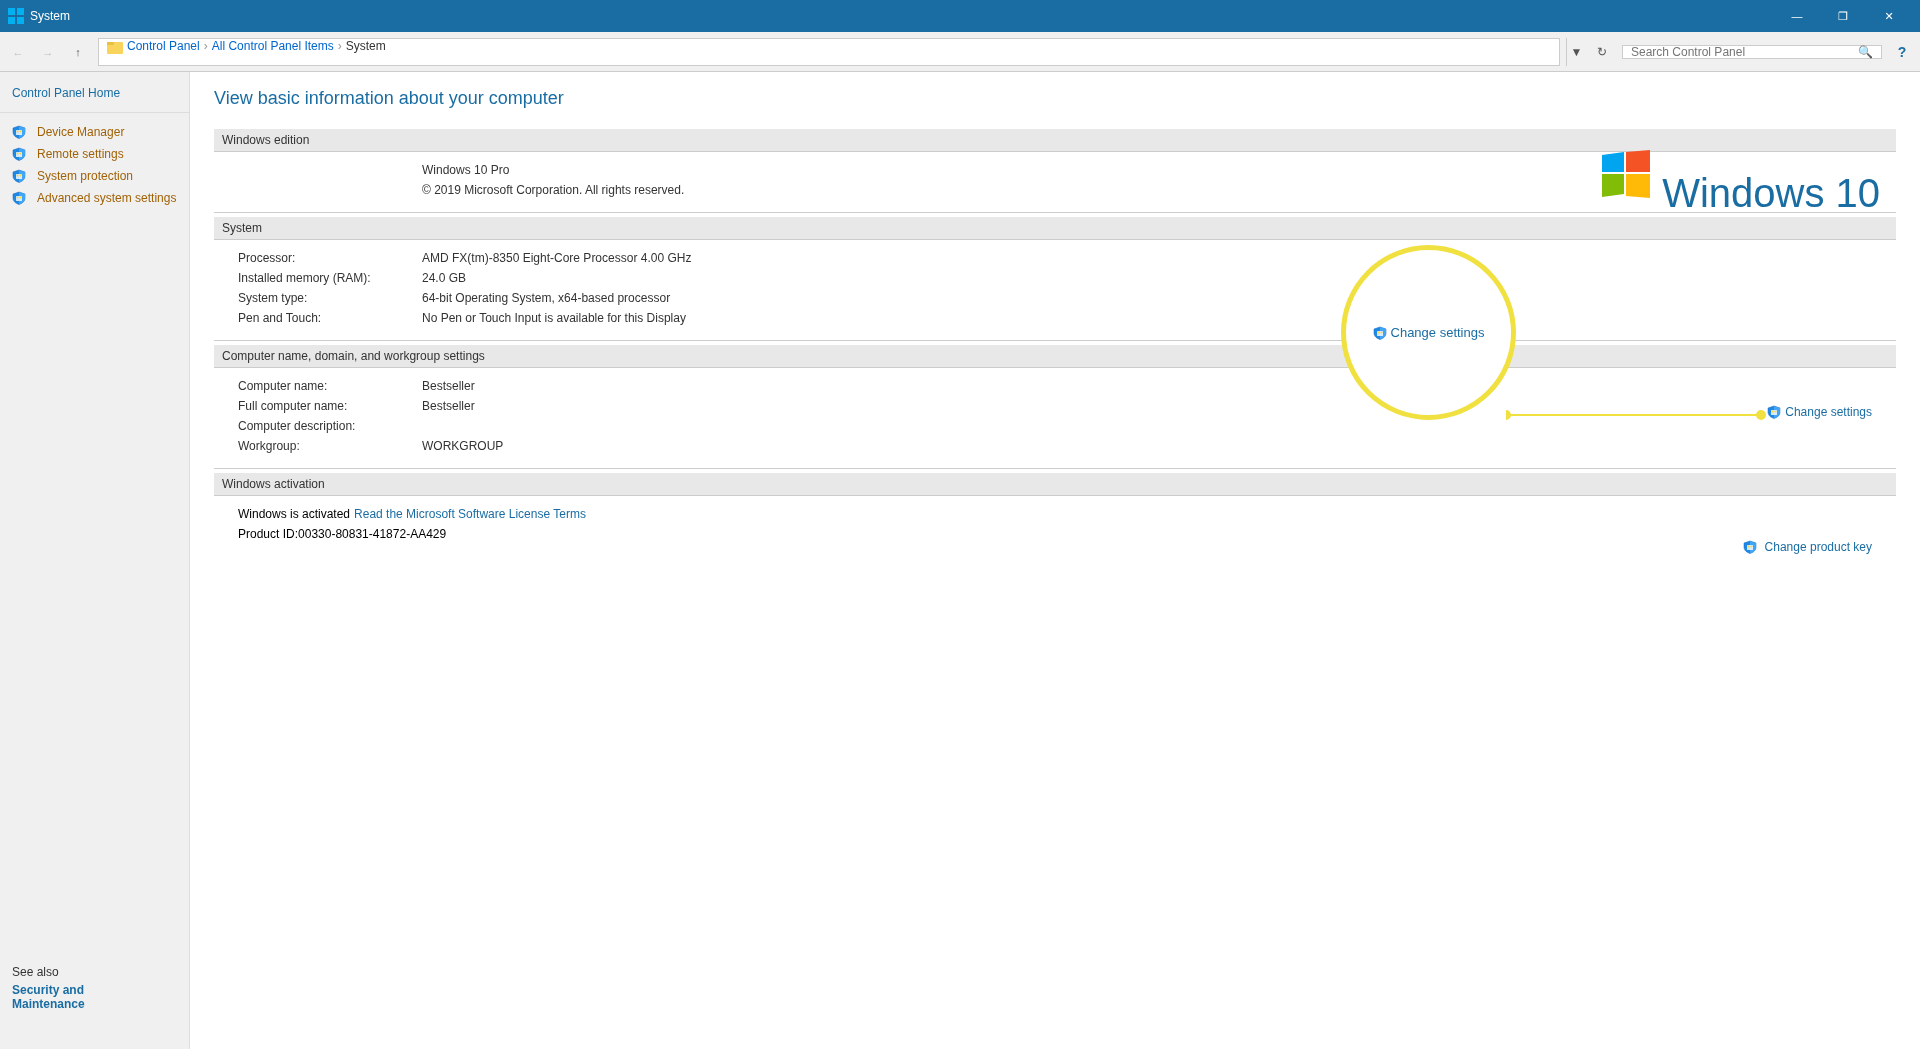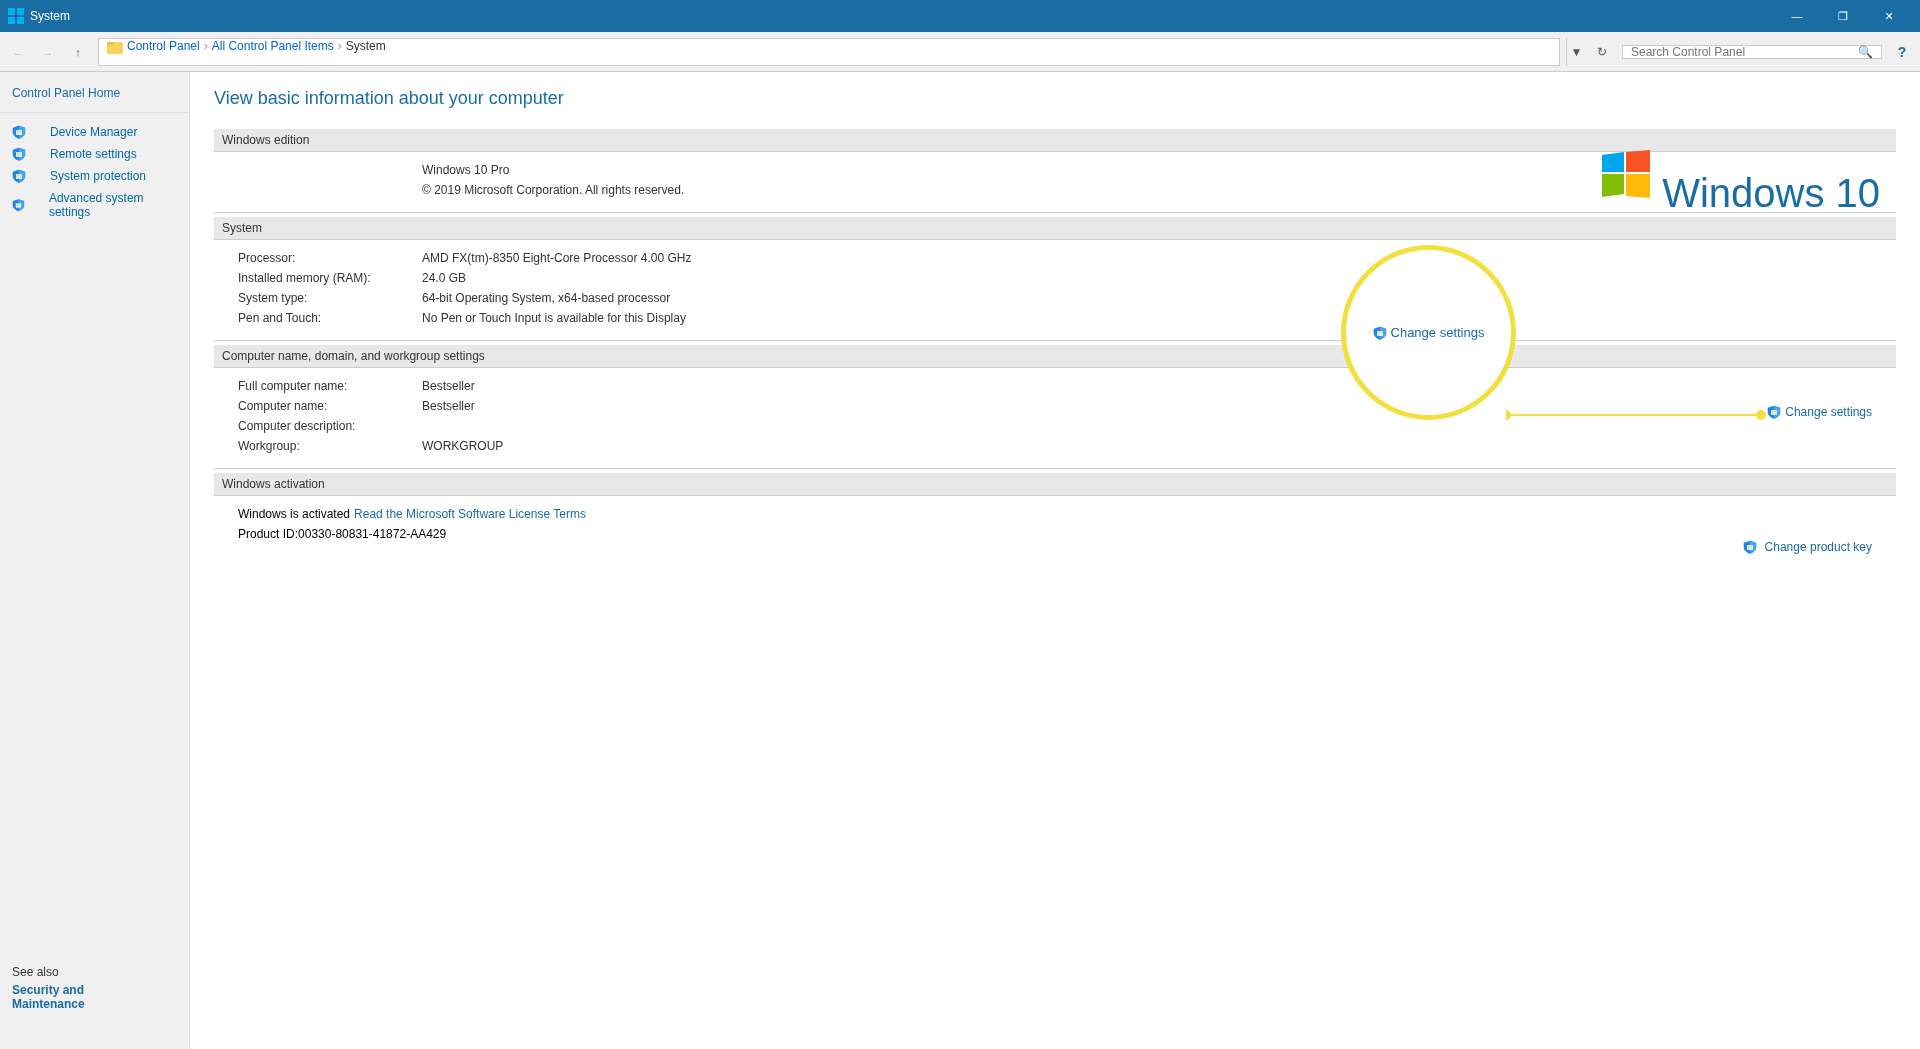--- a/index.html
+++ b/index.html
@@ -103,23 +103,23 @@
       font-size: 12px;
       color: #1a6da3;
       cursor: pointer;
       text-decoration: none;
     }
     .sidebar-item {
       display: flex;
       align-items: center;
       padding: 4px 12px;
       font-size: 12px;
-      color: #0369a1;
+      color: #a16207;
       cursor: pointer;
-      gap: 24px;
+      gap: 11px;
     }
     .sidebar-divider { height: 1px; background: #ddd; margin: 8px 0; }
     .see-also-label { font-size: 12px; color: #333; margin-bottom: 4px; }
     .see-also-link { font-size: 12px; color: #1a6da3; cursor: pointer; font-weight: bold; }
 
     
     .content {
       flex: 1;
       background: white;
       padding: 16px 24px;
@@ -369,25 +369,25 @@
         </table>
     </div>
 
     <hr class="section-line">
 
     <div class="section-block" style="position:relative;">
       <div class="section-header">Computer name, domain, and workgroup settings</div>
       <table class="info-table">
         <tbody>
             <tr>
+          <td>Computer name:</td>
+          <td>Bestseller</td>
+        </tr>
+        <tr>
           <td>Full computer name:</td>
-          <td>Bestseller</td>
-        </tr>
-        <tr>
-          <td>Computer name:</td>
           <td>Bestseller</td>
         </tr>
         <tr>
           <td>Computer description:</td>
           <td></td>
         </tr>
         <tr>
           <td>Workgroup:</td>
           <td>WORKGROUP</td>
         </tr>

